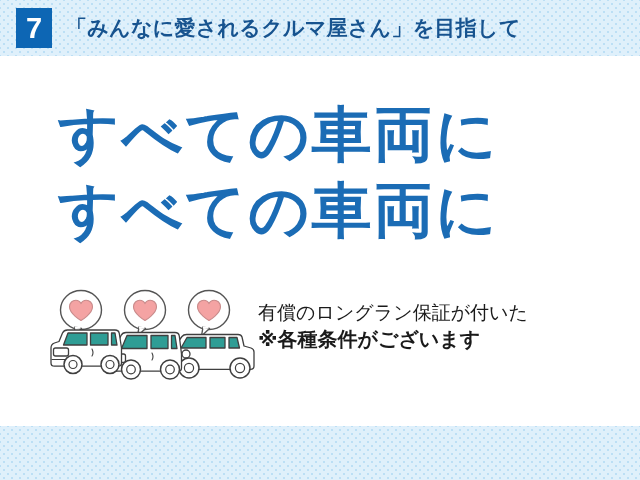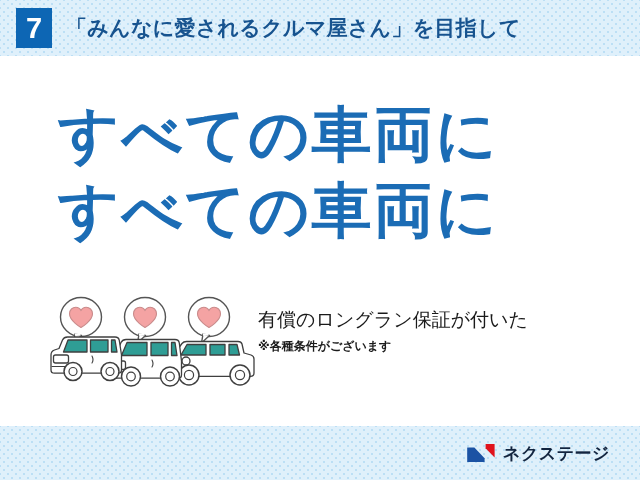--- a/index.html
+++ b/index.html
@@ -86,21 +86,21 @@
     line-height: 76px;
     letter-spacing: 2px;
     white-space: nowrap;
     font-family: "DejaVu Sans", "Liberation Sans", sans-serif;
   }
 
   
   #lower {
     position: absolute;
     left: 0;
-    top: 295px;
+    top: 288px;
     width: 640px;
     height: 120px;
   }
   #cars-wrap {
     position: absolute;
     left: 48px;
     top: 0px;
     width: 210px;
     height: 104px;
   }
@@ -111,21 +111,21 @@
     width: 380px;
   }
   .body-line {
     color: #1a1a1a;
     font-size: 19px;
     line-height: 28px;
     white-space: nowrap;
     font-family: "DejaVu Sans", "Liberation Sans", sans-serif;
   }
   .body-line.note {
-    font-size: 12px;
+    font-size: 20px;
     line-height: 26px;
     font-weight: bold;
   }
 
   
   #footer {
     top: 426px;
     height: 54px;
   }
   #logo-wrap {
@@ -289,21 +289,14 @@
     </div>
 
     <div id="body-text">
       <div class="body-line">有償のロングラン保証が付いた</div>
       <div class="body-line note">※各種条件がございます</div>
     </div>
   </div>
 
   <div id="footer" class="dotband"></div>
 
-  <div id="logo-wrap">
-    <svg width="30" height="24" viewBox="0 0 30 24">
-      <path d="M1.2 21 L1.2 6.4 L8.4 6.4 L18.6 17.2 L18.6 21 Z" fill="#1b52a4"></path>
-      <path d="M19.6 3 L28.6 3 L28.6 16.4 L19.6 7.2 Z" fill="#e0121c"></path>
-    </svg>
-    <div id="logo-text">ネクステージ</div>
-  </div>
 
 </div>
 
 </body></html>

